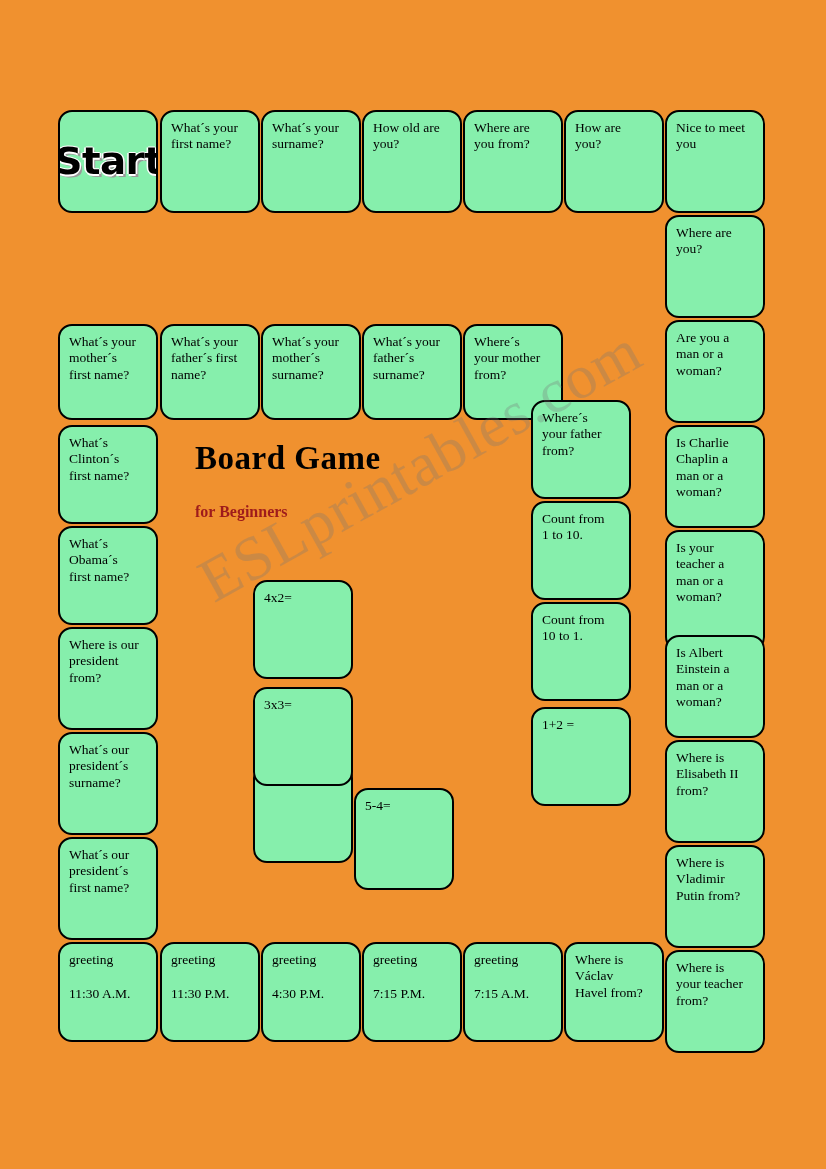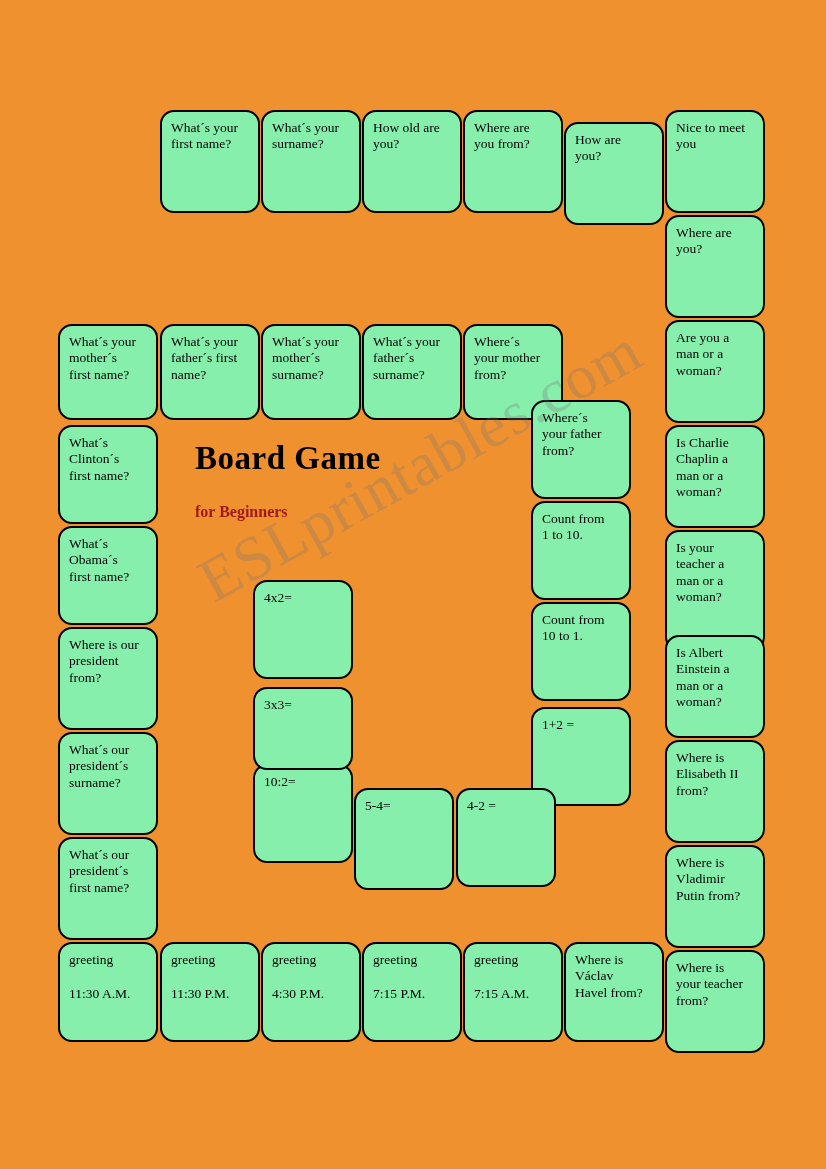--- a/index.html
+++ b/index.html
@@ -97,37 +97,40 @@
     pointer-events: none;
     white-space: nowrap;
     letter-spacing: 1px;
   }
 </style>
 </head>
 <body style="background: rgb(240, 145, 47);">
 
 <div id="board">
 
+  <div class="cell start-cell" style="left: 58px; top: 110px; width: 100px; height: 103px;">
+      <span class="start-label">Start</span>
+    </div>
     <div class="cell" style="left: 160px; top: 110px; width: 100px; height: 103px;">
       <span class="line">What´s your</span>
       <span class="line">first name?</span>
     </div>
     <div class="cell" style="left: 261px; top: 110px; width: 100px; height: 103px;">
       <span class="line">What´s your</span>
       <span class="line">surname?</span>
     </div>
     <div class="cell" style="left: 362px; top: 110px; width: 100px; height: 103px;">
       <span class="line">How old are</span>
       <span class="line">you?</span>
     </div>
     <div class="cell" style="left: 463px; top: 110px; width: 100px; height: 103px;">
       <span class="line">Where are</span>
       <span class="line">you from?</span>
     </div>
-    <div class="cell" style="left: 564px; top: 110px; width: 100px; height: 103px; margin-top: 12px;">
+    <div class="cell" style="left: 564px; top: 110px; width: 100px; height: 103px;">
       <span class="line">How are</span>
       <span class="line">you?</span>
     </div>
     <div class="cell" style="left: 665px; top: 110px; width: 100px; height: 103px;">
       <span class="line">Nice to meet</span>
       <span class="line">you</span>
     </div>
     <div class="cell" style="left: 665px; top: 215px; width: 100px; height: 103px;">
       <span class="line">Where are</span>
       <span class="line">you?</span>
@@ -265,24 +268,21 @@
       <span class="line">Where is</span>
       <span class="line">Václav</span>
       <span class="line">Havel from?</span>
     </div>
     <div class="cell" style="left: 253px; top: 764px; width: 100px; height: 99px;">
       <span class="line">10:2=</span>
     </div>
     <div class="cell" style="left: 354px; top: 788px; width: 100px; height: 102px;">
       <span class="line">5-4=</span>
     </div>
-    <div class="cell" style="left: 456px; top: 788px; width: 100px; height: 99px;">
-      <span class="line">4-2 =</span>
-    </div>
-    <div class="cell" style="left: 253px; top: 687px; width: 100px; height: 83px;">
+    <div class="cell" style="left: 253px; top: 687px; width: 100px; height: 99px;">
       <span class="line">3x3=</span>
     </div>
     <div class="cell" style="left: 253px; top: 580px; width: 100px; height: 99px;">
       <span class="line">4x2=</span>
     </div>
     <div id="title-block">
     <div id="board-title">Board Game</div>
     <div id="board-subtitle">for Beginners</div>
   </div>
 

